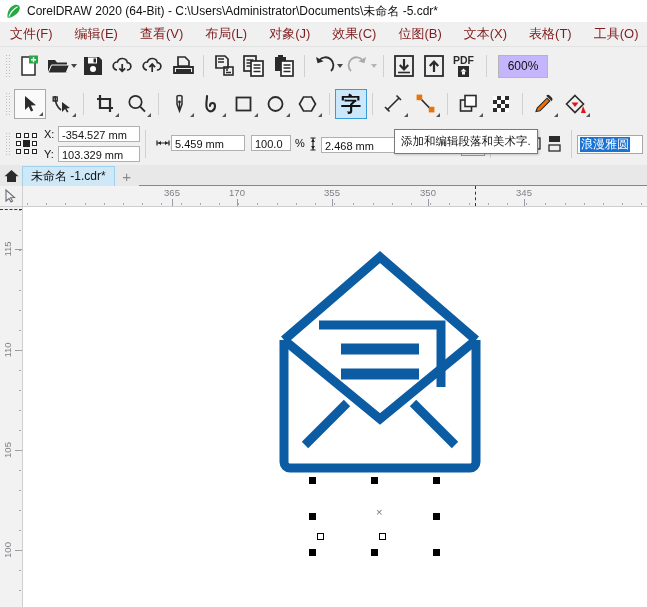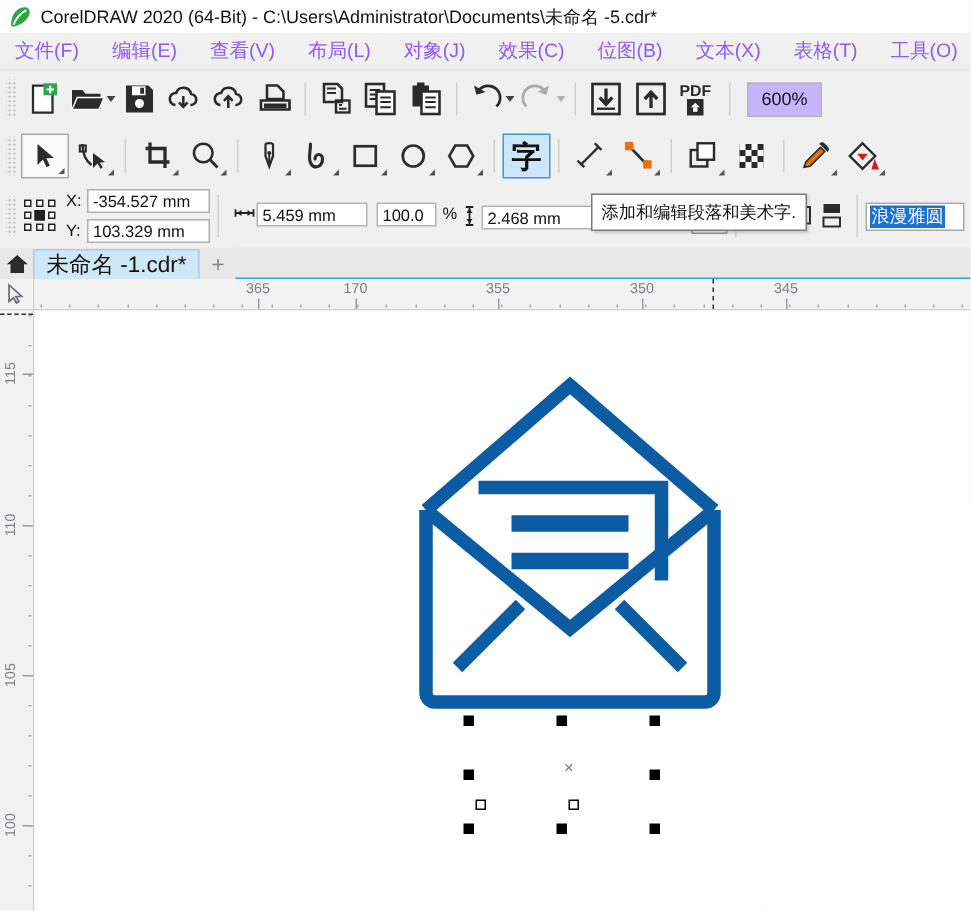--- a/index.html
+++ b/index.html
@@ -11,21 +11,21 @@
   }
   .app{width:647px;height:607px;display:flex;flex-direction:column;background:#f0f0f0;}
 
   
   .titlebar{height:22px;background:#ffffff;display:flex;align-items:center;padding-left:6px;flex:0 0 auto;}
   .title-logo{width:15px;height:15px;margin-right:6px;position:relative;flex:0 0 auto;}
   .title-text{font-size:12px;color:#111;white-space:nowrap;letter-spacing:0px;}
 
   
   .menubar{height:24px;background:#f0f0f0;display:flex;align-items:center;padding-left:10px;flex:0 0 auto;}
-  .menu-item{font-size:13px;color:#8b5cf6;margin-right:22px;white-space:nowrap;cursor:default;}
+  .menu-item{font-size:13px;color:#7f1d1d;margin-right:22px;white-space:nowrap;cursor:default;}
 
   
   .toolbar{height:38px;background:#f0f0f0;display:flex;align-items:center;padding-left:4px;flex:0 0 auto;
            border-top:1px solid #e2e2e2;}
   .grip{width:7px;height:26px;margin-right:3px;flex:0 0 auto;
         background-image:radial-gradient(#bbb 35%,transparent 36%);
         background-size:3px 3px;background-position:1px 1px;}
   .tb-btn{width:30px;height:30px;display:flex;align-items:center;justify-content:center;position:relative;flex:0 0 auto;}
   .tb-sep{width:1px;height:22px;background:#d0d0d0;margin:0 5px;flex:0 0 auto;}
   .tb-caret{width:0;height:0;border-left:3.5px solid transparent;border-right:3.5px solid transparent;
@@ -70,21 +70,21 @@
            padding:3px 6px 4px 6px;z-index:50;box-shadow:1px 1px 2px rgba(0,0,0,.18);}
   .tt-title{font-size:12.5px;color:#111;white-space:nowrap;}
   .tt-title b{font-weight:normal;}
   .tt-key{font-size:10.5px;}
   .tt-desc{font-size:11.5px;color:#111;white-space:nowrap;margin-top:1px;}
 
   
   .tabbar{height:21px;background:#e8e8e8;display:flex;align-items:flex-end;flex:0 0 auto;}
   .home-ico{width:22px;height:21px;display:flex;align-items:center;justify-content:center;flex:0 0 auto;}
   .doc-tab{height:20px;background:#cfe8f7;border:1px solid #9fd0ee;border-bottom:none;box-sizing:border-box;
-           display:flex;align-items:center;padding:0 8px;font-size:15px;color:#111;white-space:nowrap;flex:0 0 auto;}
+           display:flex;align-items:center;padding:0 8px;font-size:12px;color:#111;white-space:nowrap;flex:0 0 auto;}
   .newtab{width:24px;height:20px;display:flex;align-items:center;justify-content:center;
           font-size:15px;color:#888;flex:0 0 auto;}
   .tabfill{flex:1 1 auto;height:20px;background:#e8e8e8;border-bottom:1px solid #2da3e0;}
 
   
   .work{flex:1 1 auto;display:flex;flex-direction:column;position:relative;background:#fff;min-height:0;}
   .hruler-wrap{height:20px;display:flex;flex:0 0 auto;border-bottom:1px solid #cfcfcf;background:#f2f2f2;}
   .corner{width:22px;height:20px;background:#f2f2f2;border-right:1px solid #cfcfcf;position:relative;flex:0 0 auto;}
   .hruler{flex:1 1 auto;position:relative;background:#f2f2f2;overflow:hidden;}
   .hruler .lbl{position:absolute;top:1px;font-size:9.5px;color:#7e7e86;transform:translateX(-50%);}

